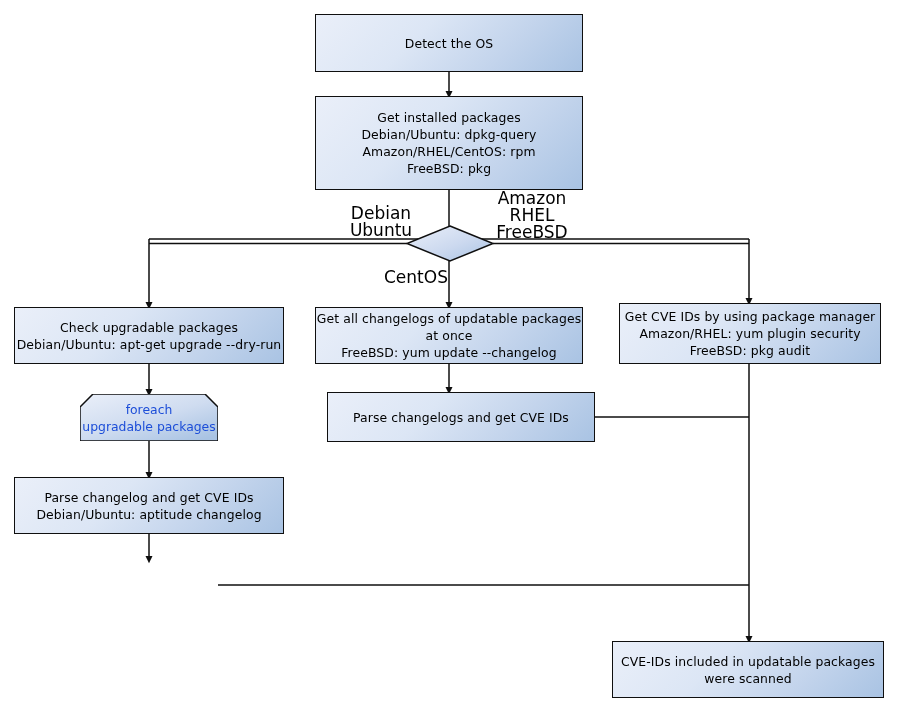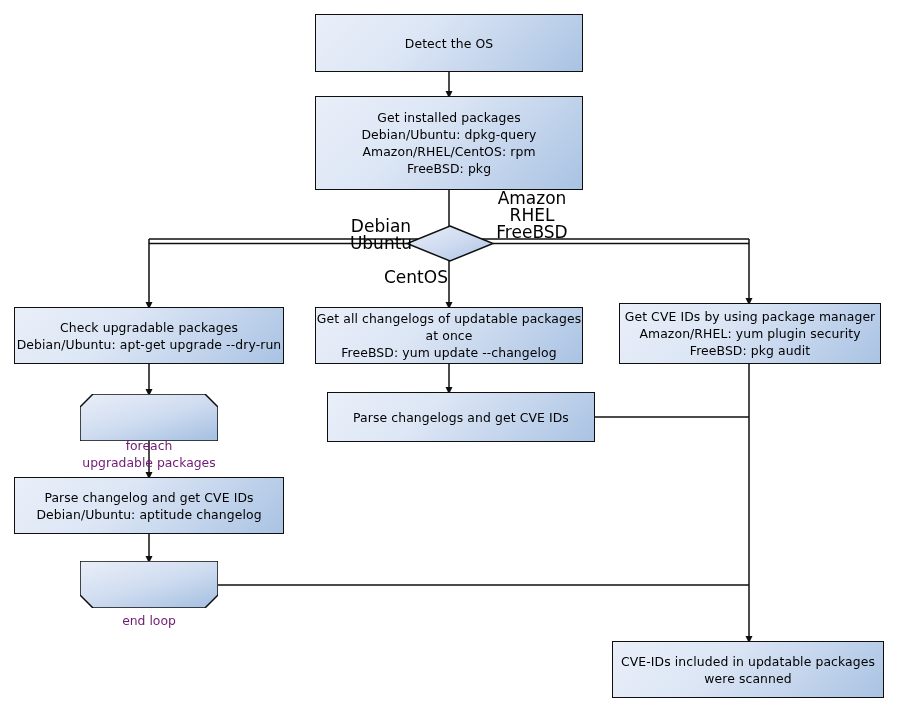--- a/index.html
+++ b/index.html
@@ -51,23 +51,22 @@
     left: 0;
     top: 0;
     width: 100%;
     height: 100%;
     display: flex;
     align-items: center;
     justify-content: center;
     text-align: center;
     font-size: 12.4px;
     line-height: 17px;
-    color: #701a75;
+    color: #1d4ed8;
     white-space: pre-line;
-    margin-top: 36px;
   }
   .edge-label {
     position: absolute;
     color: #000000;
     font-size: 17px;
     line-height: 17px;
     text-align: center;
     white-space: pre-line;
   }
 </style>
@@ -151,38 +150,25 @@
     </svg>
     <div class="lbl">foreach
 upgradable  packages</div>
   </div>
 
   <div class="node proc" style="left:14px; top:477px; width:270px; height:57px;">Parse changelog and get  CVE IDs
 Debian/Ubuntu: aptitude changelog</div>
 
   <div class="node proc" style="left:315px; top:392px; width:268px; height:50px;margin-left:12px;">Parse changelogs and get CVE IDs</div>
 
-  <div class="loopshape" style="left:80px; top:561px; width:138px; height:47px;">
-    <svg width="138" height="47" viewBox="0 0 138 47">
-      <defs>
-        <linearGradient id="lg2" x1="0" y1="0" x2="0.85" y2="1">
-          <stop offset="0%" stop-color="#eaeff9"></stop>
-          <stop offset="55%" stop-color="#cfdcf0"></stop>
-          <stop offset="100%" stop-color="#a9c3e3"></stop>
-        </linearGradient>
-      </defs>
-      <polygon points="0,0 138,0 138,34 125,47 13,47 0,34" fill="url(#lg2)" stroke="#0f0f0f" stroke-width="1.5"></polygon>
-    </svg>
-    <div class="lbl">end loop</div>
-  </div>
 
   <div class="node proc" style="left:612px; top:641px; width:272px; height:57px;">CVE-IDs included in updatable packages
 were scanned</div>
 
-  <div class="edge-label" style="left:345px; top:218px; width:72px;">Debian
+  <div class="edge-label" style="left:345px; top:205px; width:72px;">Debian
 Ubuntu</div>
 
   <div class="edge-label" style="left:489px; top:190px; width:86px;">Amazon
 RHEL
 FreeBSD</div>
 
   <div class="edge-label" style="left:384px; top:269px; width:58px;">CentOS</div>
 
 </div>
 

